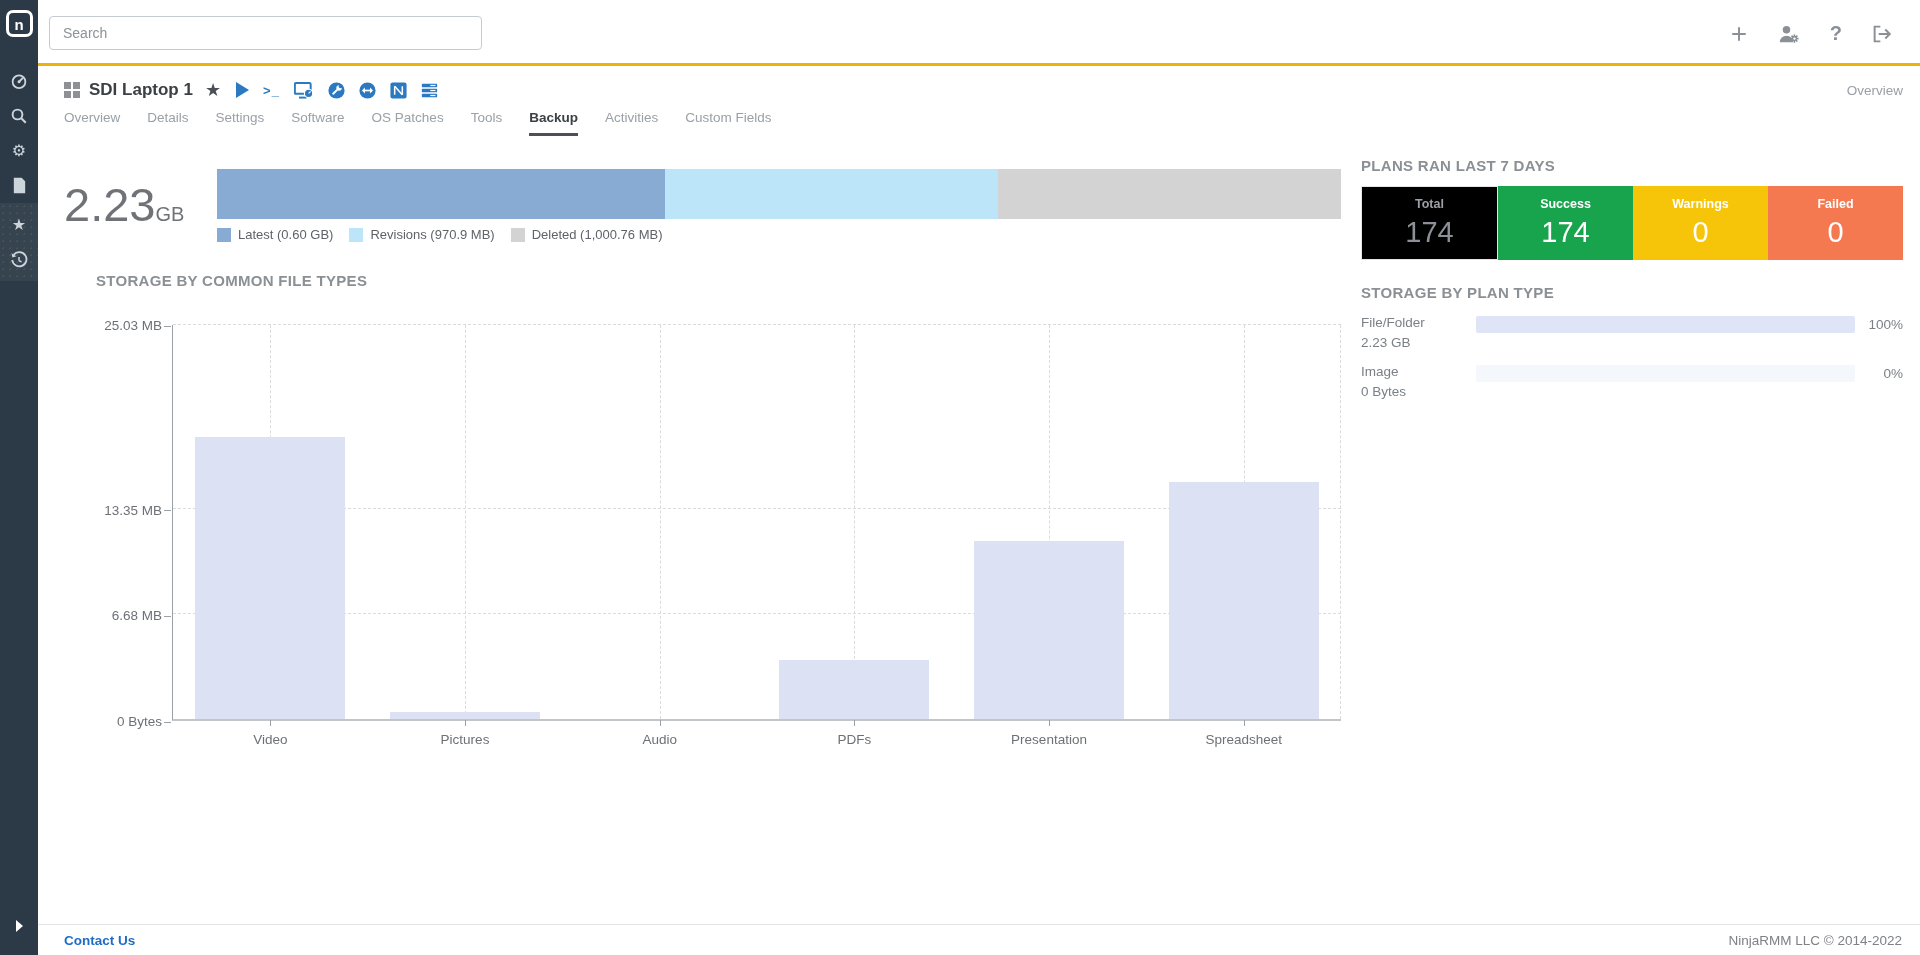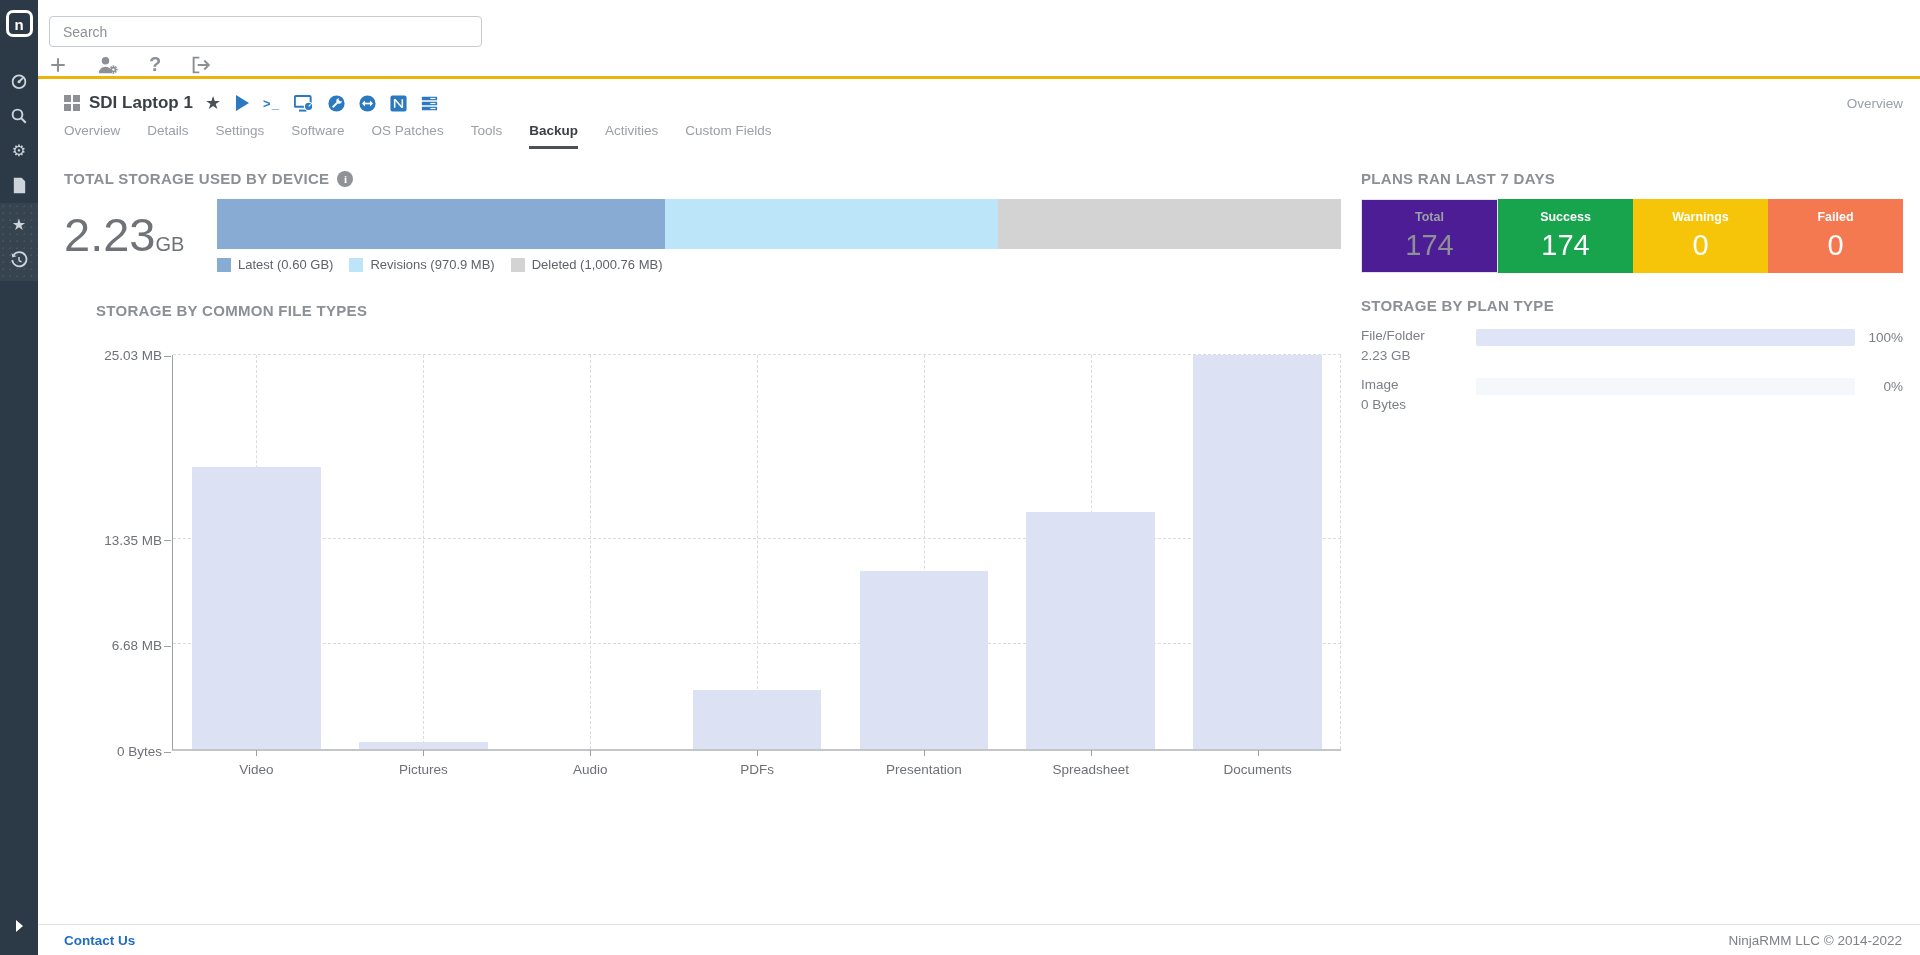--- a/index.html
+++ b/index.html
@@ -13,21 +13,21 @@
               display:flex; align-items:flex-end; justify-content:center; color:#fff; font-weight:bold; font-size:15px; line-height:1; padding-bottom:2px;}
   .side-nav { width:100%; display:flex; flex-direction:column; align-items:center; margin-top:26px; }
   .side-icon { width:100%; height:35px; display:flex; align-items:center; justify-content:center; color:#cdd4da; font-size:16px; cursor:pointer; }
   .side-group { width:100%; padding:4px 0; background-color:#36444f;
                 background-image: radial-gradient(#46535e 1px, transparent 1px); background-size:7px 7px; }
   .side-expand { margin-top:auto; margin-bottom:12px; }
 
   
   .main { flex:1; display:flex; flex-direction:column; background:#fff; min-width:0; }
 
-  .topbar { height:76px; padding:16px 16px 0 11px; display:flex; justify-content:space-between; align-items:flex-start;flex-direction:column; }
+  .topbar { height:63px; padding:16px 16px 0 11px; display:flex; justify-content:space-between; align-items:flex-start; }
   .search-input { width:433px; height:34px; border:1px solid #c6cbd1; border-radius:4px; padding:0 13px;
                   font-size:14px; color:#444; font-family:"Liberation Sans", sans-serif; outline:none; }
   .search-input::placeholder { color:#8d9298; }
   .topbar-icons { display:flex; align-items:center; gap:30px; padding:6px 12px 0 0; color:#8b9096; }
   .tb-icon { cursor:pointer; display:flex; align-items:center; justify-content:center; }
 
   .amber-line { height:3px; background:#eeb30b; }
 
   .device-row { display:flex; align-items:center; padding:14px 17px 0 26px; }
   .win-logo { display:grid; grid-template-columns:7px 7px; grid-template-rows:7px 7px; gap:2px; margin-right:9px; }
@@ -263,24 +263,20 @@
         <div class="tab">OS Patches</div>
         <div class="tab">Tools</div>
         <div class="tab active">Backup</div>
         <div class="tab">Activities</div>
         <div class="tab">Custom Fields</div>
       </div>
 
     <div class="content">
 
       <div class="left-col">
-        <div class="section-head">
-          <div class="section-title">TOTAL STORAGE USED BY DEVICE</div>
-          <div class="info-icon">i</div>
-        </div>
 
         <div class="storage-row">
           <div class="big-num-wrap">
             <span class="big-num">2.23</span><span class="big-unit">GB</span>
           </div>
           <div class="stacked-wrap">
             <div class="stacked-bar">
               <div class="seg" style="background: rgb(136, 171, 211); width: 39.9%;"></div>
               <div class="seg" style="background: rgb(188, 229, 250); width: 29.6%;"></div>
               <div class="seg" style="background: rgb(211, 211, 211); width: 30.5%;"></div>
@@ -344,35 +340,29 @@
                   <div class="bar" style="height: 45.1458%; background: rgb(220, 226, 244);"></div>
                   <div class="xtick"></div>
                   <div class="xlabel">Presentation</div>
                 </div>
                 <div class="slot">
                   <div class="vgrid"></div>
                   <div class="bar" style="height: 60.1278%; background: rgb(220, 226, 244);"></div>
                   <div class="xtick"></div>
                   <div class="xlabel">Spreadsheet</div>
                 </div>
-                <div class="slot">
-                  <div class="vgrid"></div>
-                  <div class="bar" style="height: 100%; background: rgb(220, 226, 244);"></div>
-                  <div class="xtick"></div>
-                  <div class="xlabel">Documents</div>
-                </div>
               </div>
           </div>
         </div>
       </div>
 
       <div class="right-col">
         <div class="section-title">PLANS RAN LAST 7 DAYS</div>
         <div class="cards">
-          <div class="card total" style="background: #4c1d95;">
+          <div class="card total" style="background: #000000;">
             <div class="card-label" style="color: rgb(154, 160, 166);">Total</div>
             <div class="card-value" style="color: rgb(141, 144, 150);">174</div>
           </div>
           <div class="card" style="background: rgb(24, 164, 76);">
             <div class="card-label" style="color: rgb(255, 255, 255);">Success</div>
             <div class="card-value" style="color: rgb(255, 255, 255);">174</div>
           </div>
           <div class="card" style="background: rgb(246, 197, 10);">
             <div class="card-label" style="color: rgb(255, 255, 255);">Warnings</div>
             <div class="card-value" style="color: rgb(255, 255, 255);">0</div>

